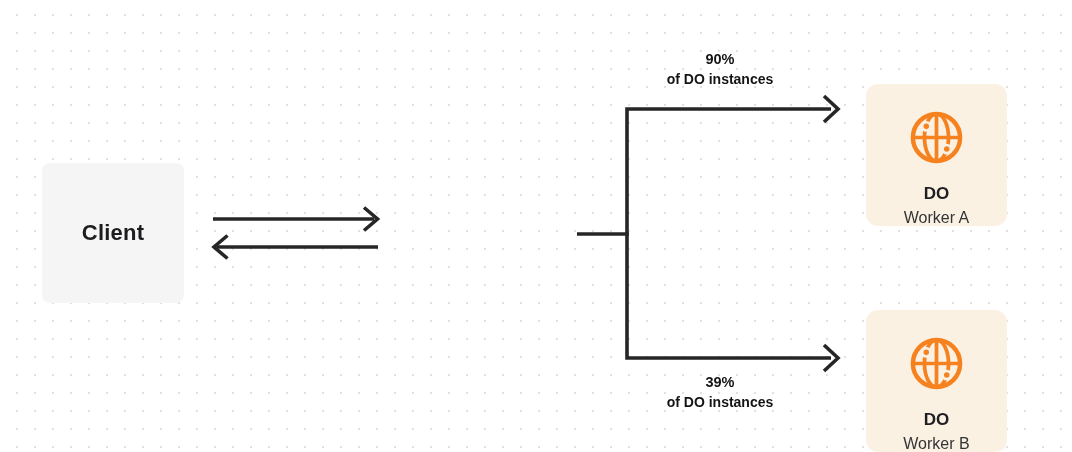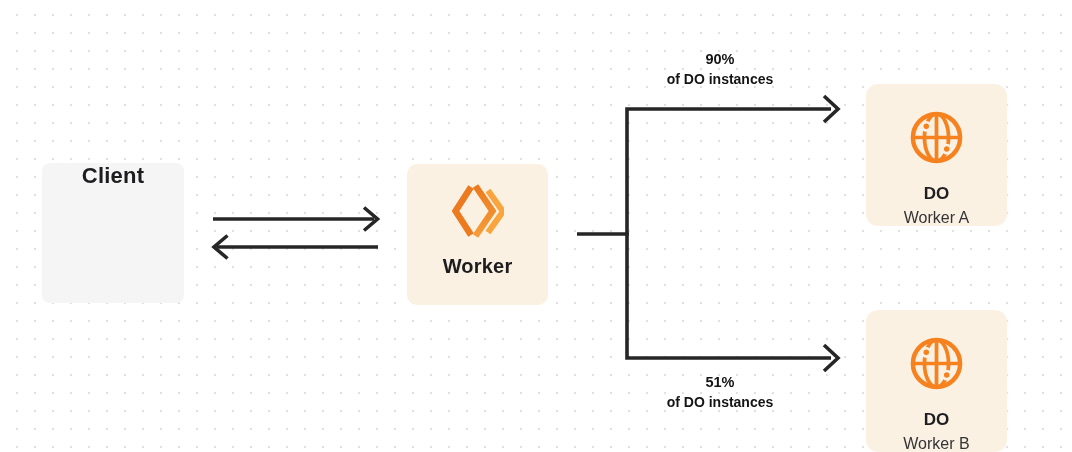--- a/index.html
+++ b/index.html
@@ -4,21 +4,21 @@
 <style>
   html,body{margin:0;padding:0;background:#ffffff;font-family:"Liberation Sans","DejaVu Sans",sans-serif;}
   .canvas{
     position:relative;width:1072px;height:452px;overflow:hidden;
     background-color:#ffffff;
     background-image:radial-gradient(circle,#e1e1e4 1.15px,rgba(225,225,228,0) 1.6px);
     background-size:18px 18px;background-position:8px 6px;
   }
   .wires{position:absolute;left:0;top:0;}
   .wires path{stroke:#262626;stroke-width:3.6;fill:none;stroke-linecap:butt;stroke-linejoin:miter;}
-  .node{position:absolute;display:flex;flex-direction:column;align-items:center;justify-content:flex-start;box-sizing:border-box;}
+  .node{position:absolute;display:flex;flex-direction:column;align-items:center;justify-content:center;box-sizing:border-box;}
   .node-client{left:42px;top:163px;width:142px;height:140px;background:#f5f5f6;border-radius:8px;}
   .node-client .node-label{font-size:22px;font-weight:700;color:#1d1d1f;letter-spacing:.2px;}
   .node-worker{left:407px;top:164px;width:141px;height:141px;background:#fbf1e3;border-radius:10px;justify-content:flex-start;padding-top:20px;}
   .node-worker .node-label{font-size:20px;font-weight:700;color:#1d1d1f;margin-top:15px;letter-spacing:.2px;}
   .node-do{width:141px;height:142px;background:#fbf1e3;border-radius:12px;justify-content:space-between;padding-top:25px;margin-top:34px;}
   .node-do-a{left:866px;top:50px;}
   .node-do-b{left:866px;top:276px;}
   .do-title{font-size:17px;font-weight:700;color:#1f1f21;margin-top:17px;line-height:22px;}
   .do-subtitle{font-size:16px;font-weight:400;color:#333436;line-height:21px;margin-top:2px;}
   .branch-label{position:absolute;width:220px;left:610px;text-align:center;color:#141414;}
@@ -45,38 +45,20 @@
 
     <path d="M831 109 H627 V358 H831"></path>
     <path d="M824 96 L838 109 L824 122"></path>
     <path d="M824 345 L838 358 L824 371"></path>
   </svg>
 
   <div class="node node-client">
     <span class="node-label">Client</span>
   </div>
 
-  <div class="node node-worker">
-    <span class="icon-wrap">
-      <svg width="52" height="56" viewBox="0 0 52 56">
-        <defs>
-          <linearGradient id="wgrad" x1="0" y1="0" x2="0" y2="1">
-            <stop offset="0" stop-color="#ec7a1e"></stop>
-            <stop offset="1" stop-color="#f59d38"></stop>
-          </linearGradient>
-        </defs>
-        <g fill="none" stroke-width="6.5" stroke-linejoin="miter" stroke-linecap="butt">
-          <path d="M19 3 L3.5 27 L19 51" stroke="#ec7a1e"></path>
-          <path d="M23.5 2 L40.5 27 L23.5 52" stroke="url(#wgrad)"></path>
-          <path d="M36 6.5 L51 27.5 L36 48.5" stroke="#f9a43c" stroke-width="6"></path>
-        </g>
-      </svg>
-    </span>
-    <span class="node-label">Worker</span>
-  </div>
 
   <div class="node node-do node-do-a">
     <span class="icon-wrap">
       <svg width="57" height="57" viewBox="0 0 64 64">
         <g fill="none" stroke="#f6821f">
           <circle cx="32" cy="32" r="26.5" stroke-width="5"></circle>
           <line x1="6" y1="32" x2="58" y2="32" stroke-width="4.2"></line>
           <line x1="32" y1="6" x2="32" y2="58" stroke-width="4.2"></line>
           <ellipse cx="32" cy="32" rx="13.5" ry="26.5" stroke-width="4.2"></ellipse>
         </g>
@@ -103,17 +85,17 @@
     </span>
     <span class="do-title">DO</span>
     <span class="do-subtitle">Worker B</span>
   </div>
 
   <div class="branch-label branch-label-top">
     <div class="pct">90%</div>
     <div class="cap">of DO instances</div>
   </div>
   <div class="branch-label branch-label-bottom">
-    <div class="pct">51%</div>
+    <div class="pct">39%</div>
     <div class="cap">of DO instances</div>
   </div>
 
 </div>
 
 </body></html>

